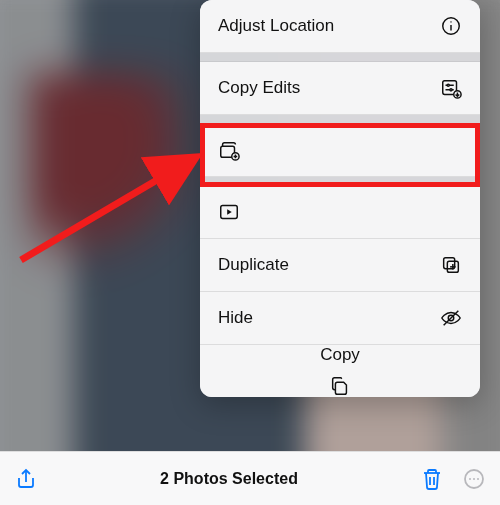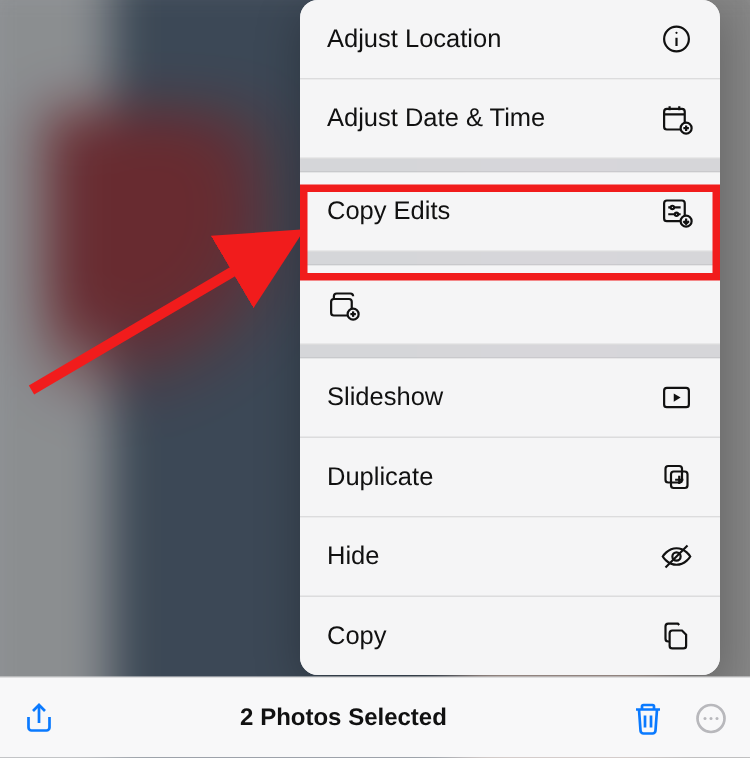--- a/index.html
+++ b/index.html
@@ -41,21 +41,21 @@
     align-items: center;
     justify-content: space-between;
     height: 52px;
     padding: 0 18px 0 18px;
     border-bottom: 1px solid rgba(0,0,0,0.10);
     font-size: 17px;
     color: #111;
     background: rgba(245,245,247,0.94);
     cursor: pointer;
   }
-  .menu-item:last-child { border-bottom: none; }
+  .menu-item:last-child { border-bottom: none; flex-direction: column; }
   .menu-sep {
     height: 8px;
     background: rgba(210,210,214,0.85);
     border-bottom: 1px solid rgba(0,0,0,0.06);
   }
   .menu-item .icon { width: 22px; height: 22px; color:#111; flex:0 0 22px;}
   .menu-item .label { flex:1; }
 
   
   .highlight-box {
@@ -118,34 +118,20 @@
     <span class="label">Adjust Location</span>
     <span class="icon">
       <svg viewBox="0 0 24 24" fill="none" stroke="currentColor" stroke-width="1.6">
         <circle cx="12" cy="12" r="9"></circle>
         <line x1="12" y1="11" x2="12" y2="17"></line>
         <circle cx="12" cy="7.5" r="0.8" fill="currentColor" stroke="none"></circle>
       </svg>
     </span>
   </div>
 
-  <div class="menu-item">
-    <span class="label">Adjust Date &amp; Time</span>
-    <span class="icon">
-      <svg viewBox="0 0 24 24" fill="none" stroke="currentColor" stroke-width="1.6">
-        <rect x="3" y="5" width="15" height="15" rx="2"></rect>
-        <line x1="3" y1="9" x2="18" y2="9"></line>
-        <line x1="7" y1="3" x2="7" y2="6"></line>
-        <line x1="14" y1="3" x2="14" y2="6"></line>
-        <circle cx="19" cy="19" r="4" fill="#f5f5f7"></circle>
-        <line x1="19" y1="17" x2="19" y2="21"></line>
-        <line x1="17" y1="19" x2="21" y2="19"></line>
-      </svg>
-    </span>
-  </div>
 
   <div class="menu-sep"></div>
 
   <div class="menu-item">
     <span class="label">Copy Edits</span>
     <span class="icon">
       <svg viewBox="0 0 24 24" fill="none" stroke="currentColor" stroke-width="1.6">
         <rect x="3" y="4" width="15" height="15" rx="2"></rect>
         <line x1="6" y1="9" x2="15" y2="9"></line>
         <circle cx="9" cy="9" r="1.2" fill="#f5f5f7"></circle>
@@ -168,21 +154,20 @@
         <circle cx="19" cy="19" r="4" fill="#f5f5f7"></circle>
         <line x1="19" y1="17" x2="19" y2="21"></line>
         <line x1="17" y1="19" x2="21" y2="19"></line>
       </svg>
     </span>
   </div>
 
   <div class="menu-sep"></div>
 
   <div class="menu-item">
-    <span class="label">Slideshow</span>
     <span class="icon">
       <svg viewBox="0 0 24 24" fill="none" stroke="currentColor" stroke-width="1.6">
         <rect x="3" y="5" width="18" height="14" rx="2"></rect>
         <polygon points="10,9 10,15 15,12" fill="currentColor" stroke="none"></polygon>
       </svg>
     </span>
   </div>
 
   <div class="menu-item">
     <span class="label">Duplicate</span>

